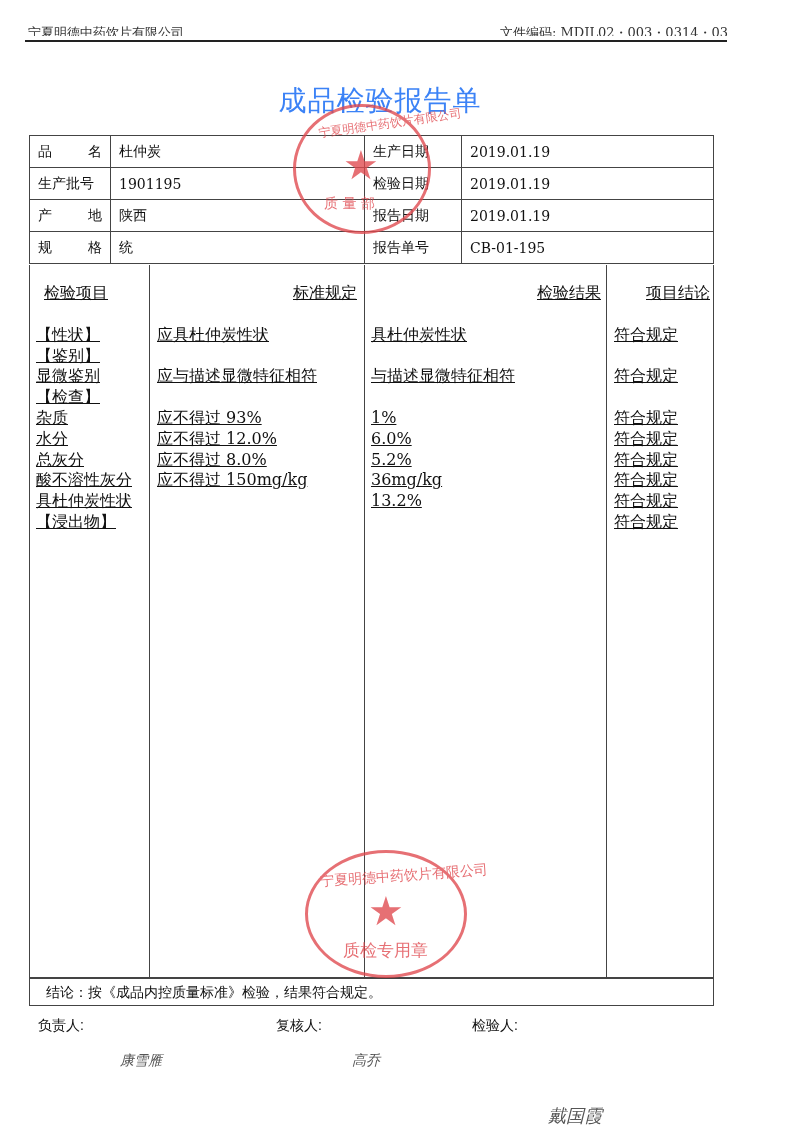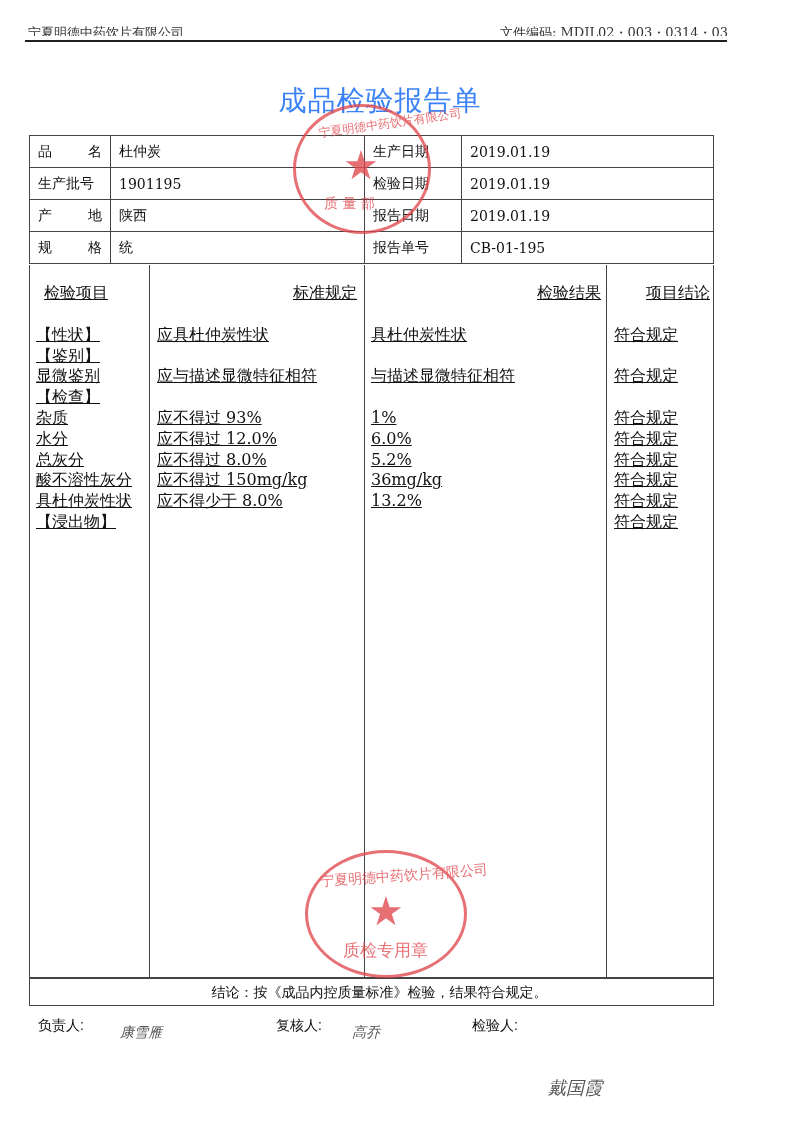--- a/index.html
+++ b/index.html
@@ -18,24 +18,24 @@
   .info td.lbl2 { width: 88px; }
   .spread { display: flex; justify-content: space-between; padding-right: 8px; }
 
   .grid { left: 29px; top: 265px; width: 685px; height: 713px; border: 1px solid #444; border-top: none; box-sizing: border-box; }
   .vline { position: absolute; top: 0; bottom: 0; width: 1px; background: #444; }
   .col { position: absolute; top: 16px; font-size: 16px; text-decoration: underline; }
   .col .h { text-decoration: underline; text-align: right; height: 22px; line-height: 22px; margin-top: 1px; }
   .col .row { height: 20.8px; line-height: 20.8px; white-space: nowrap; }
   .col .gap { height: 20.8px; }
 
-  .concl { left: 29px; top: 978px; width: 685px; height: 28px; border: 1px solid #444; border-top: 1px solid #444; box-sizing: border-box; font-size: 14px; line-height: 26px; padding-left: 16px; font-family: "DejaVu Sans", "Liberation Sans", sans-serif; text-align: center; }
+  .concl { left: 29px; top: 978px; width: 685px; height: 28px; border: 1px solid #444; border-top: 1px solid #444; box-sizing: border-box; font-size: 14px; line-height: 26px; padding-left: 16px; font-family: "DejaVu Sans", "Liberation Sans", sans-serif; }
 
   .sig-lbl { top: 1017px; font-size: 14px; font-family: Liberation Sans, sans-serif; }
-  .sig { font-family: "DejaVu Serif", serif; font-style: italic; color: #555; }
+  .sig { font-family: "DejaVu Serif", serif; font-style: italic; color: #555; margin-top: 28px; }
 
   .stamp { border: 3px solid #e0484e; border-radius: 50%; color: #e0484e; opacity: 0.78; box-sizing: border-box; }
   .stamp .star { position: absolute; color: #e0484e; }
   .stamp .arc { position: absolute; font-size: 13px; white-space: nowrap; }
 </style>
 </head>
 <body>
 
 <div class="abs hdr-left">宁夏明德中药饮片有限公司</div>
 <div class="abs hdr-right">文件编码: MDJL02・003・0314・03</div>
@@ -111,21 +111,20 @@
     <div class="h">标准规定</div>
     <div class="gap"></div>
     <div class="row">应具杜仲炭性状</div>
     <div class="row"></div>
     <div class="row">应与描述显微特征相符</div>
     <div class="row"></div>
     <div class="row">应不得过 93%</div>
     <div class="row">应不得过 12.0%</div>
     <div class="row">应不得过 8.0%</div>
     <div class="row">应不得过 150mg/kg</div>
-    <div class="row">应不得少于 8.0%</div>
   </div>
 
   <div class="col" style="left:341px; width:230px">
     <div class="h">检验结果</div>
     <div class="gap"></div>
     <div class="row">具杜仲炭性状</div>
     <div class="row"></div>
     <div class="row">与描述显微特征相符</div>
     <div class="row"></div>
     <div class="row">1%</div>

